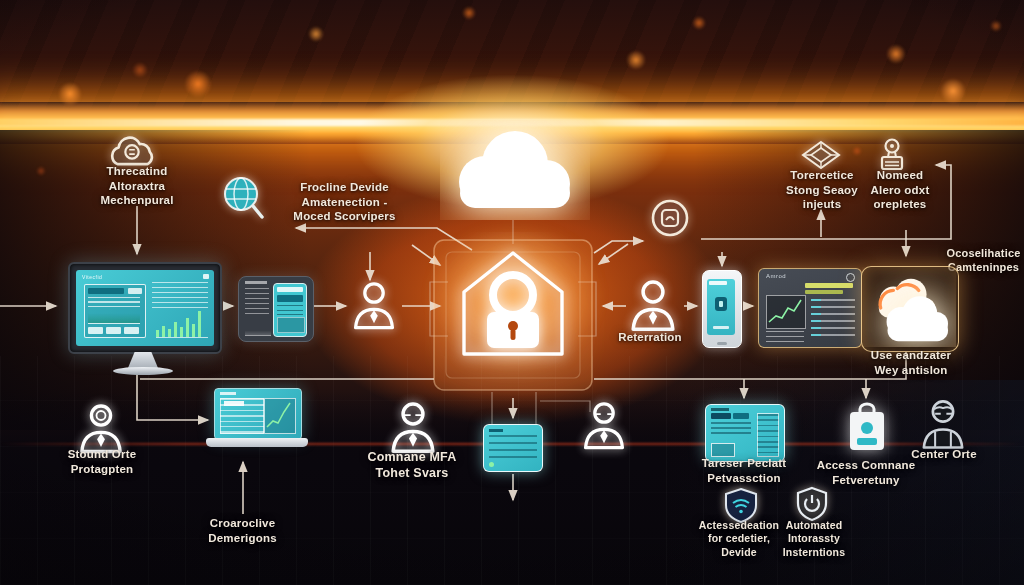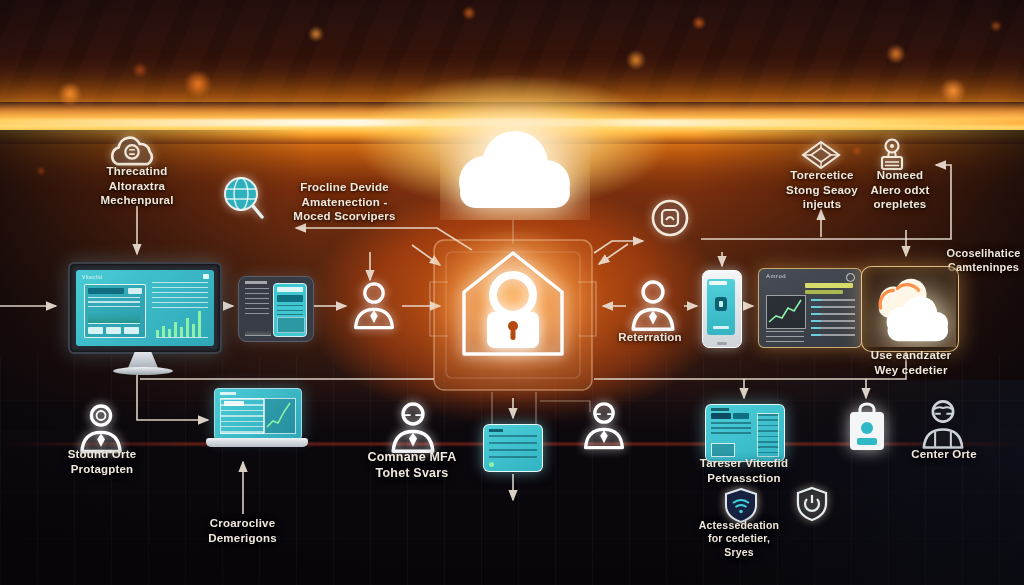--- a/index.html
+++ b/index.html
@@ -407,21 +407,21 @@
       <path d="M19 42 a14 14 0 0 1 13-18 M36 22 a15 15 0 0 1 22 2" fill="none" stroke="#ff7a2e" stroke-width="3.4" stroke-linecap="round"></path>
       <g class="cloudglow" fill="#ffffff">
         <circle cx="40" cy="56" r="15"></circle>
         <circle cx="59" cy="48" r="18"></circle>
         <circle cx="76" cy="58" r="12"></circle>
         <rect x="26" y="54" width="62" height="22" rx="11"></rect>
       </g>
     </svg>
   </div>
   <div class="label" style="left:855px;top:348px;width:112px">Use eandzater
-Wey cedetier</div>
+Wey antislon</div>
 
   <svg class="abs person" style="left:76px;top:402px" width="50" height="54" viewBox="0 0 44 48">
     <circle cx="22" cy="12" r="8.5" fill="none" stroke="#fff" stroke-width="3"></circle>
     <circle cx="22" cy="12" r="4" fill="none" stroke="#fff" stroke-width="1.6"></circle>
     <path d="M5 44 C6 31 13 27 22 27 C31 27 38 31 39 44 Z" fill="none" stroke="#fff" stroke-width="3" stroke-linejoin="round"></path>
     <path d="M22 28 L18.5 33 L22 40 L25.5 33 Z" fill="#fff"></path>
   </svg>
   <div class="label" style="left:42px;top:447px;width:120px">Stound Orte
 Protagpten</div>
   <div class="label" style="left:190px;top:516px;width:105px">Croaroclive
@@ -464,47 +464,52 @@
   </svg>
 
   <div class="abs tealtab" style="left:705px;top:404px">
     <div class="tt-title"></div>
     <div class="tt-btn1"></div>
     <div class="tt-btn2"></div>
     <div class="tt-lines"></div>
     <div class="tt-box"></div>
     <div class="tt-right"></div>
   </div>
-  <div class="label" style="left:688px;top:456px;width:112px">Tareser Vitecfid
+  <div class="label" style="left:688px;top:456px;width:112px">Tareser Peclatt
 Petvassction</div>
 
   <svg class="abs" style="left:846px;top:400px;filter:drop-shadow(0 0 8px rgba(255,255,255,.65))" width="42" height="54" viewBox="0 0 42 54">
     <path d="M14 12 V9 a7 5 0 0 1 14 0 V12" fill="none" stroke="#f5f7f8" stroke-width="3"></path>
     <rect x="4" y="12" width="34" height="38" rx="4" fill="#f3f5f6"></rect>
     <circle cx="21" cy="28" r="6" fill="#2fb9c6"></circle>
     <rect x="11" y="38" width="20" height="7" rx="2" fill="#2fb9c6"></rect>
   </svg>
+  <div class="label" style="left:812px;top:458px;width:108px">Access Comnane
+Fetveretuny</div>
 
   <svg class="abs" style="left:918px;top:398px" width="50" height="54" viewBox="0 0 44 48">
     <circle cx="22" cy="12" r="9" fill="#15171c" stroke="#cdd3da" stroke-width="2.4"></circle>
     <path d="M14 10 q4 -3 8 -1 q5 -2 8 1 M15 14 h5 M25 14 h5" stroke="#cdd3da" stroke-width="1.6" fill="none"></path>
     <path d="M5 44 C6 32 13 28 22 28 C31 28 38 32 39 44 Z" fill="#15171c" stroke="#cdd3da" stroke-width="2.4" stroke-linejoin="round"></path>
     <path d="M15 30 V44 M29 30 V44" stroke="#cdd3da" stroke-width="1.8"></path>
   </svg>
   <div class="label" style="left:898px;top:447px;width:92px">Center Orte</div>
 
   <svg class="abs iconglow" style="left:722px;top:487px" width="38" height="36" viewBox="0 0 38 36">
     <path d="M19 2 L34 7 V18 C34 27 28 32 19 35 C10 32 4 27 4 18 V7 Z" fill="#16223f" stroke="#dfe6ee" stroke-width="2"></path>
     <path d="M11 16 q8 -6 16 0" stroke="#3fd4e0" fill="none" stroke-width="2"></path>
     <path d="M13.5 20 q5.5 -4 11 0" stroke="#3fd4e0" fill="none" stroke-width="2"></path>
     <circle cx="19" cy="24.5" r="1.8" fill="#3fd4e0"></circle>
   </svg>
   <div class="label sm" style="left:696px;top:519px;width:86px">Actessedeation
 for cedetier,
-Sryes</div>
+Devide</div>
 
   <svg class="abs iconglow" style="left:794px;top:486px" width="36" height="36" viewBox="0 0 36 36">
     <path d="M18 2 L32 7 V17 C32 26 26.5 31 18 34 C9.5 31 4 26 4 17 V7 Z" fill="rgba(10,12,18,.55)" stroke="#e8edf2" stroke-width="2.2"></path>
     <path d="M13 13 a7 7 0 1 0 10 0" fill="none" stroke="#e8edf2" stroke-width="2.2"></path>
     <path d="M18 9 V17" stroke="#e8edf2" stroke-width="2.2"></path>
   </svg>
+  <div class="label sm" style="left:772px;top:519px;width:84px">Automated
+Intorassty
+Insterntions</div>
 
 </div>
 
 </body></html>

